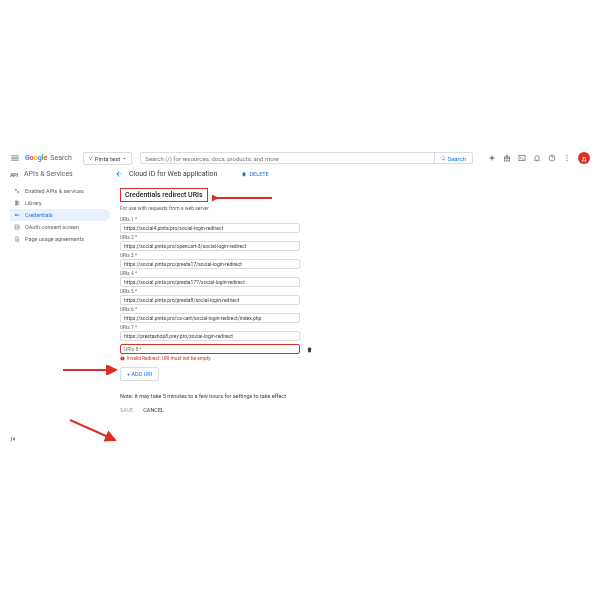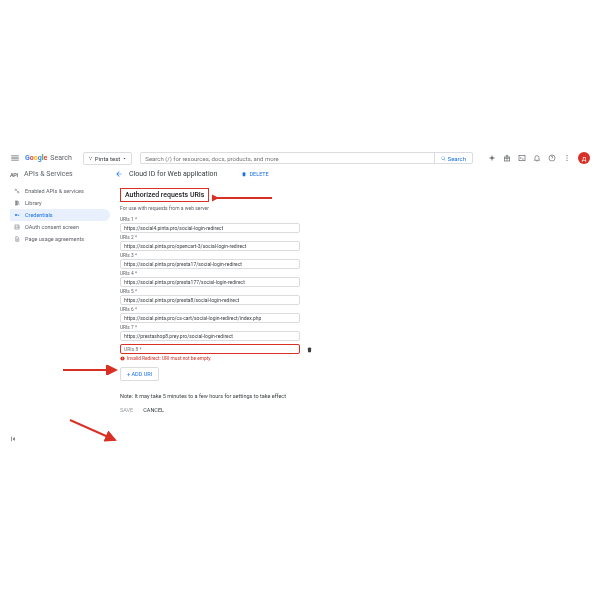--- a/index.html
+++ b/index.html
@@ -191,21 +191,21 @@
       <span>Page usage agreements</span>
     </div>
 </div>
 
 <span class="collapse"><svg viewBox="0 0 24 24" fill="currentColor">
       <path d="M14 6l-6 6 6 6z"></path>
       <rect x="4" y="5" width="2" height="14"></rect>
     </svg></span>
 
 <div class="main">
-  <span class="section-hdr">Authorized requests URIs</span>
+  <span class="section-hdr">Credentials redirect URIs</span>
   <div class="subtext">For use with requests from a web server</div>
   <div class="fields" id="fields">
       <div class="fgroup"><div class="flabel">URIs 1 *</div><input class="finput" value="https://social4.pinta.pro/social-login-redirect" style=""></div>
       <div class="fgroup"><div class="flabel">URIs 2 *</div><input class="finput" value="https://social.pinta.pro/opencart-3/social-login-redirect" style=""></div>
       <div class="fgroup"><div class="flabel">URIs 3 *</div><input class="finput" value="https://social.pinta.pro/presta17/social-login-redirect" style=""></div>
       <div class="fgroup"><div class="flabel">URIs 4 *</div><input class="finput" value="https://social.pinta.pro/presta177/social-login-redirect" style=""></div>
       <div class="fgroup"><div class="flabel">URIs 5 *</div><input class="finput" value="https://social.pinta.pro/presta8/social-login-redirect" style=""></div>
       <div class="fgroup"><div class="flabel">URIs 6 *</div><input class="finput" value="https://social.pinta.pro/cs-cart/social-login-redirect/index.php" style=""></div>
       <div class="fgroup"><div class="flabel">URIs 7 *</div><input class="finput" value="https://prestashop8.prey.pro/social-login-redirect" style=""></div>
     </div>

